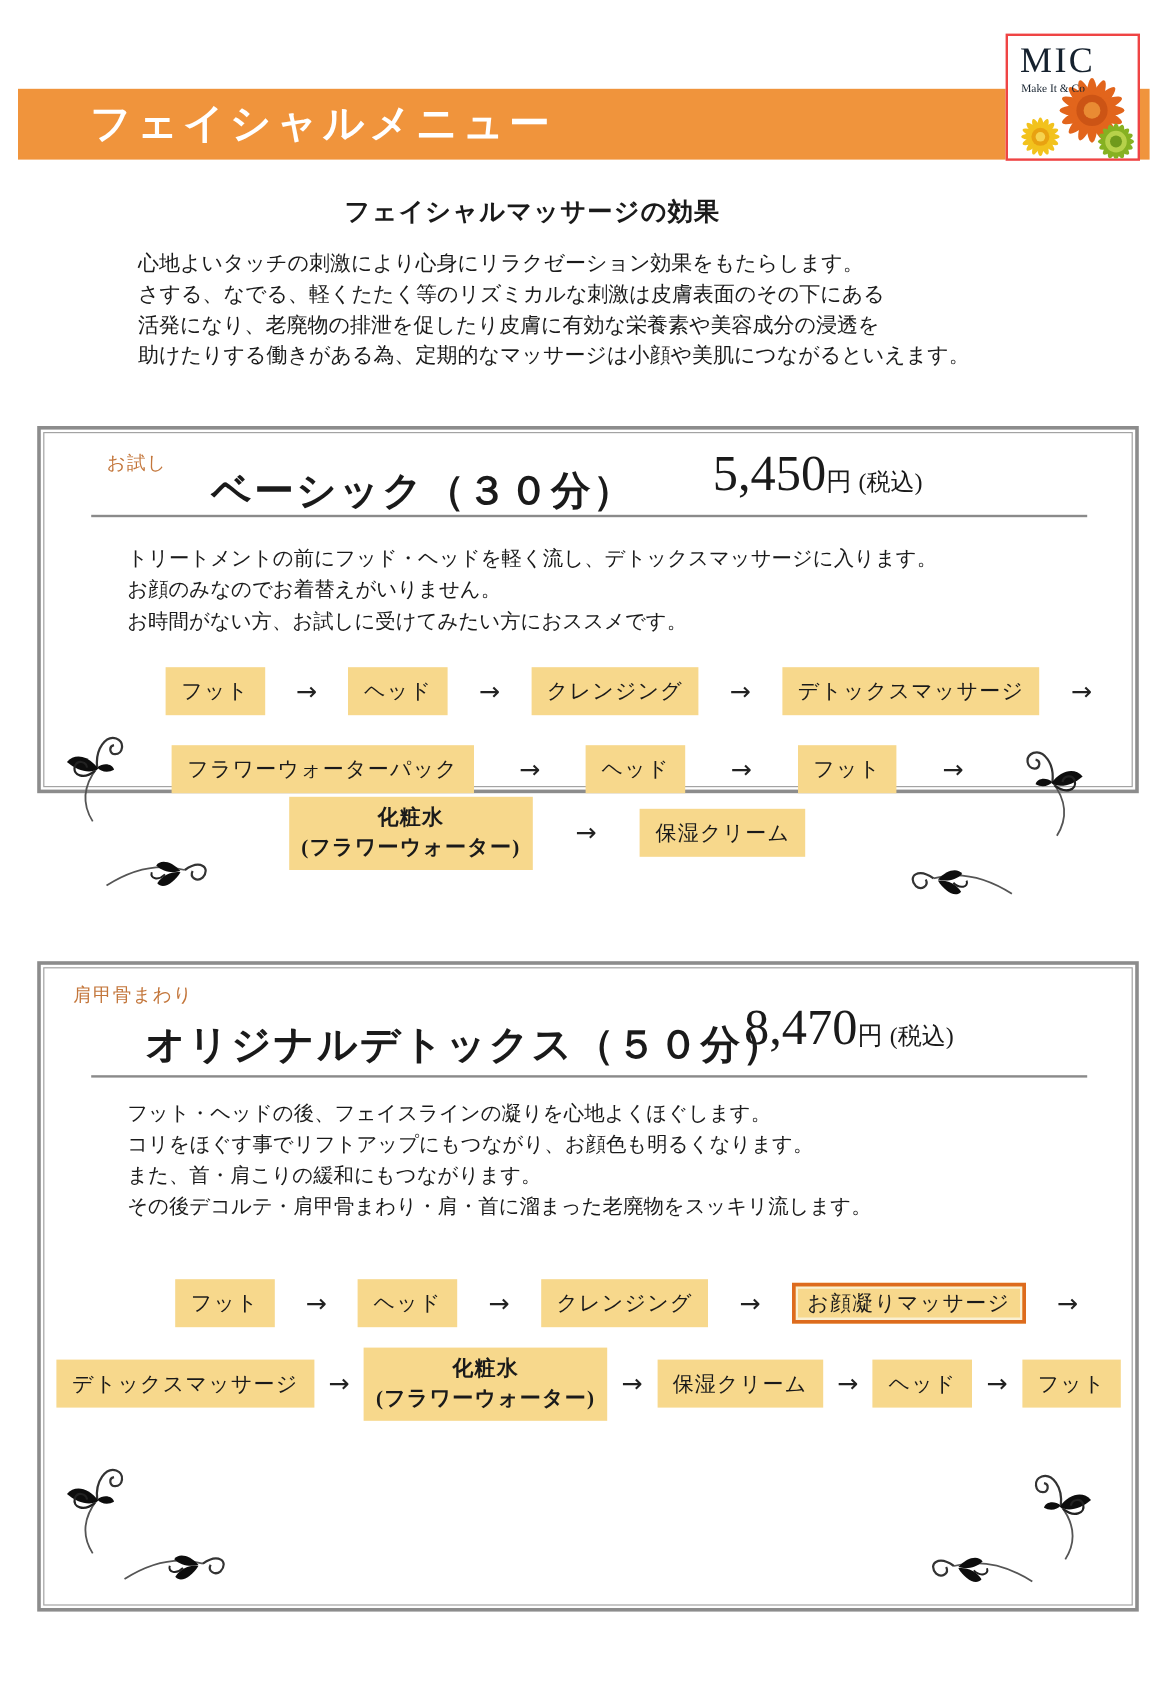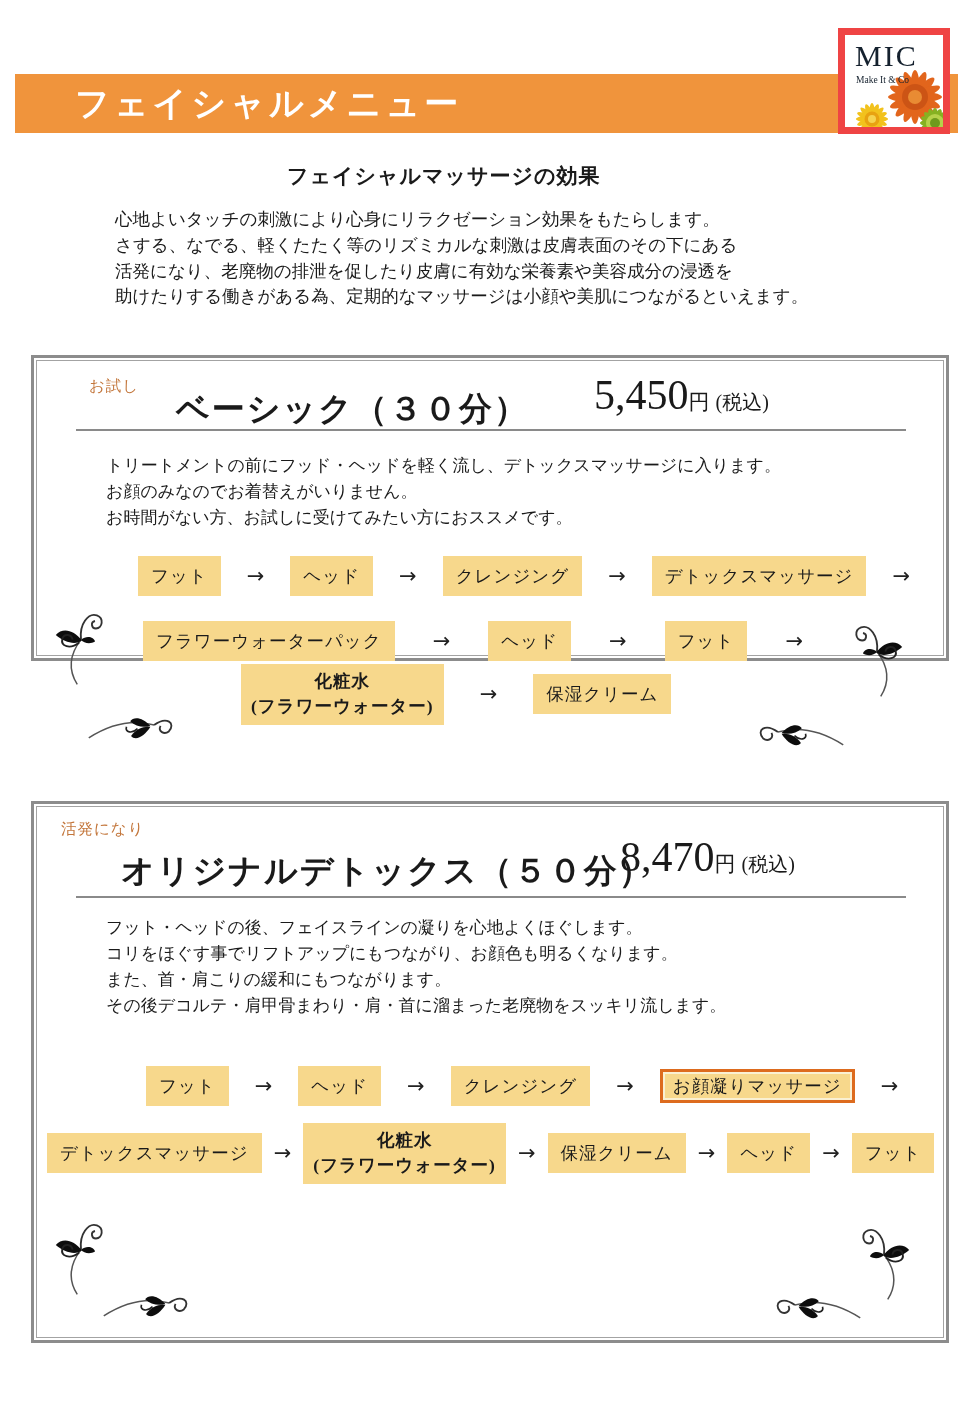--- a/index.html
+++ b/index.html
@@ -9,21 +9,21 @@
     --tag_text:#C3763B;
     --rule:#8a8a8a;
   }
   *{margin:0;padding:0;box-sizing:border-box;}
   body{background:#fff;font-family:"Liberation Serif","DejaVu Serif",serif;color:#1a1a1a;}
   .page{position:relative;width:980px;height:1411px;background:#fff;overflow:hidden;margin:0 auto;}
 
   
   .banner{position:absolute;left:15px;top:74px;width:943px;height:59px;background:var(--banner);z-index:1;}
   .banner-title{position:absolute;left:60px;top:0;line-height:59px;font-size:34px;font-weight:bold;color:#ffffff;letter-spacing:4px;}
-  .logo-card{position:absolute;left:838px;top:28px;width:112px;height:106px;background:#fff;border:7px solid #ef4444;z-index:2;overflow:hidden;}
+  .logo-card{position:absolute;left:838px;top:28px;width:112px;height:106px;background:#fff;border:2px solid #ef4444;z-index:2;overflow:hidden;}
   .logo-name{position:absolute;left:10px;top:4px;font-size:30px;letter-spacing:2px;color:#15212e;font-family:"Liberation Serif",serif;}
   .logo-sub{position:absolute;left:11px;top:40px;font-size:9.5px;color:#15212e;}
   .logo-flowers{position:absolute;left:0;top:0;width:112px;height:106px;}
 
   .intro-heading{position:absolute;left:287px;top:162px;font-size:21px;font-weight:bold;letter-spacing:1px;}
   .intro-text{position:absolute;left:115px;top:207px;font-size:17.5px;line-height:25.8px;}
 
   
   .menu-box{position:absolute;background:#fff;border:1px solid #a3a3a3;outline:3px solid #8c8c8c;outline-offset:2px;}
   .box1{left:36px;top:360px;width:908px;height:296px;}
@@ -178,21 +178,21 @@
       </svg>
     <svg class="fl fl-v mirror" style="left:812px;top:247px;" viewBox="0 0 60 95">
         <use href="#fl-v"></use>
       </svg>
     <svg class="fl fl-h mirror" style="left:717px;top:347px;" viewBox="0 0 100 52">
         <use href="#fl-h"></use>
       </svg>
   </div>
 
   <div class="menu-box box2">
-    <div class="tag" style="left:24px;top:12px;">活発になり</div>
+    <div class="tag" style="left:24px;top:12px;">肩甲骨まわり</div>
     <div class="menu-title" style="left:84px;top:42px;">オリジナルデトックス（５０分）</div>
     <div class="price" style="left:554px;top:26px;margin-left:29px;"><span class="price-num">8,470</span><span class="price-yen">円</span><span class="price-tax">(税込)</span></div>
     <div class="rule" style="top:89px;"></div>
 
     <div class="desc" style="left:69px;top:108px;">
       <div>フット・ヘッドの後、フェイスラインの凝りを心地よくほぐします。</div>
       <div>コリをほぐす事でリフトアップにもつながり、お顔色も明るくなります。</div>
       <div>また、首・肩こりの緩和にもつながります。</div>
       <div>その後デコルテ・肩甲骨まわり・肩・首に溜まった老廃物をスッキリ流します。</div>
     </div>

